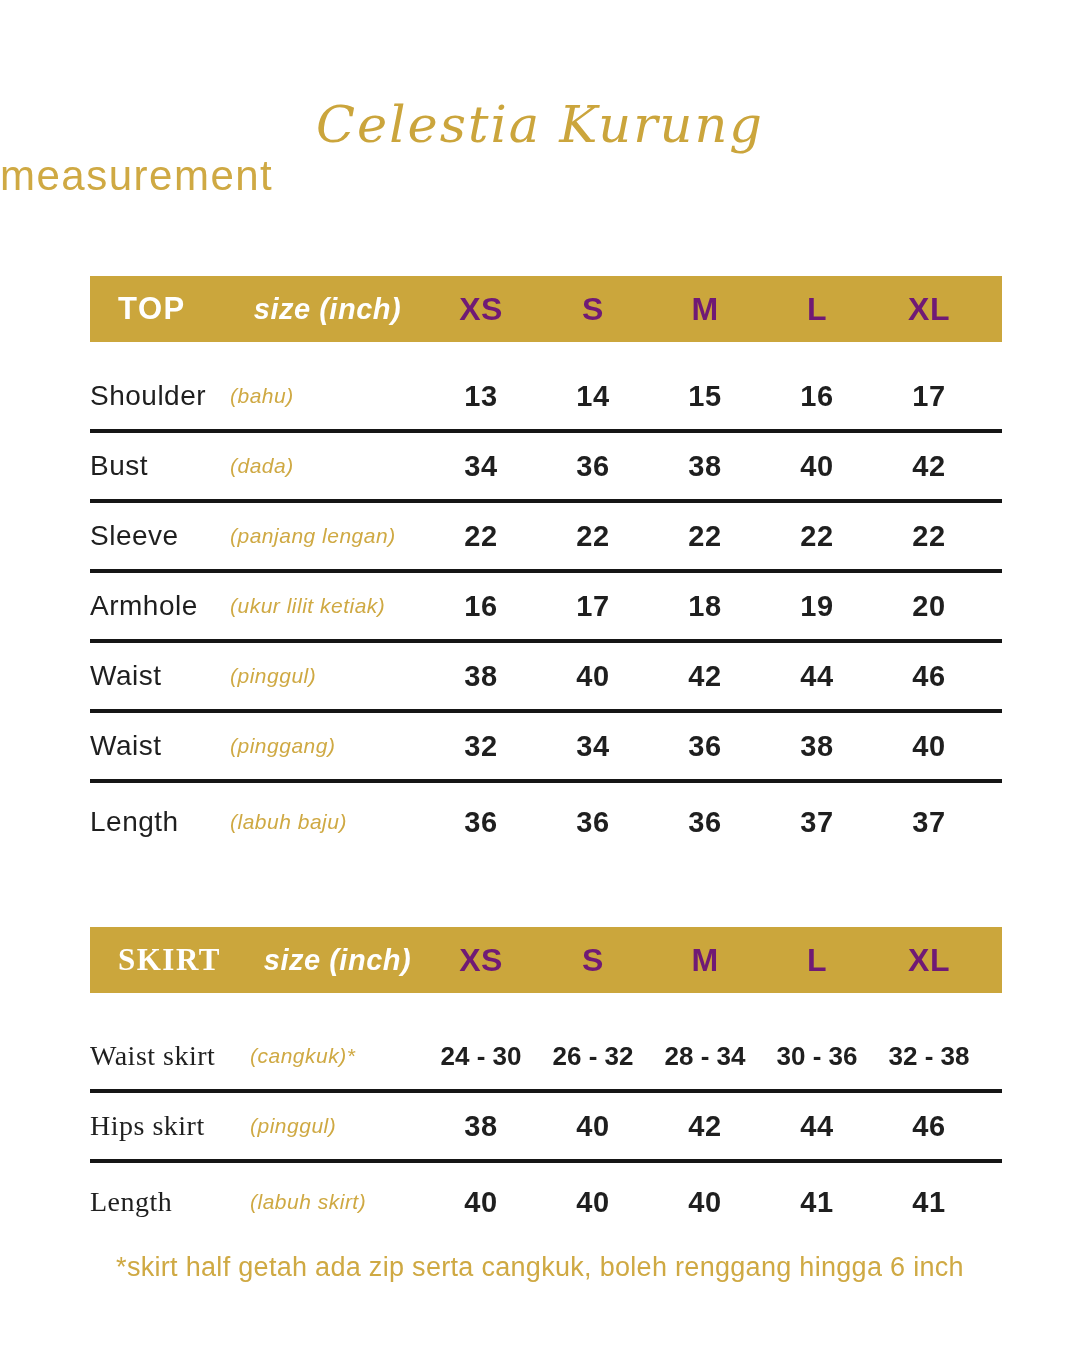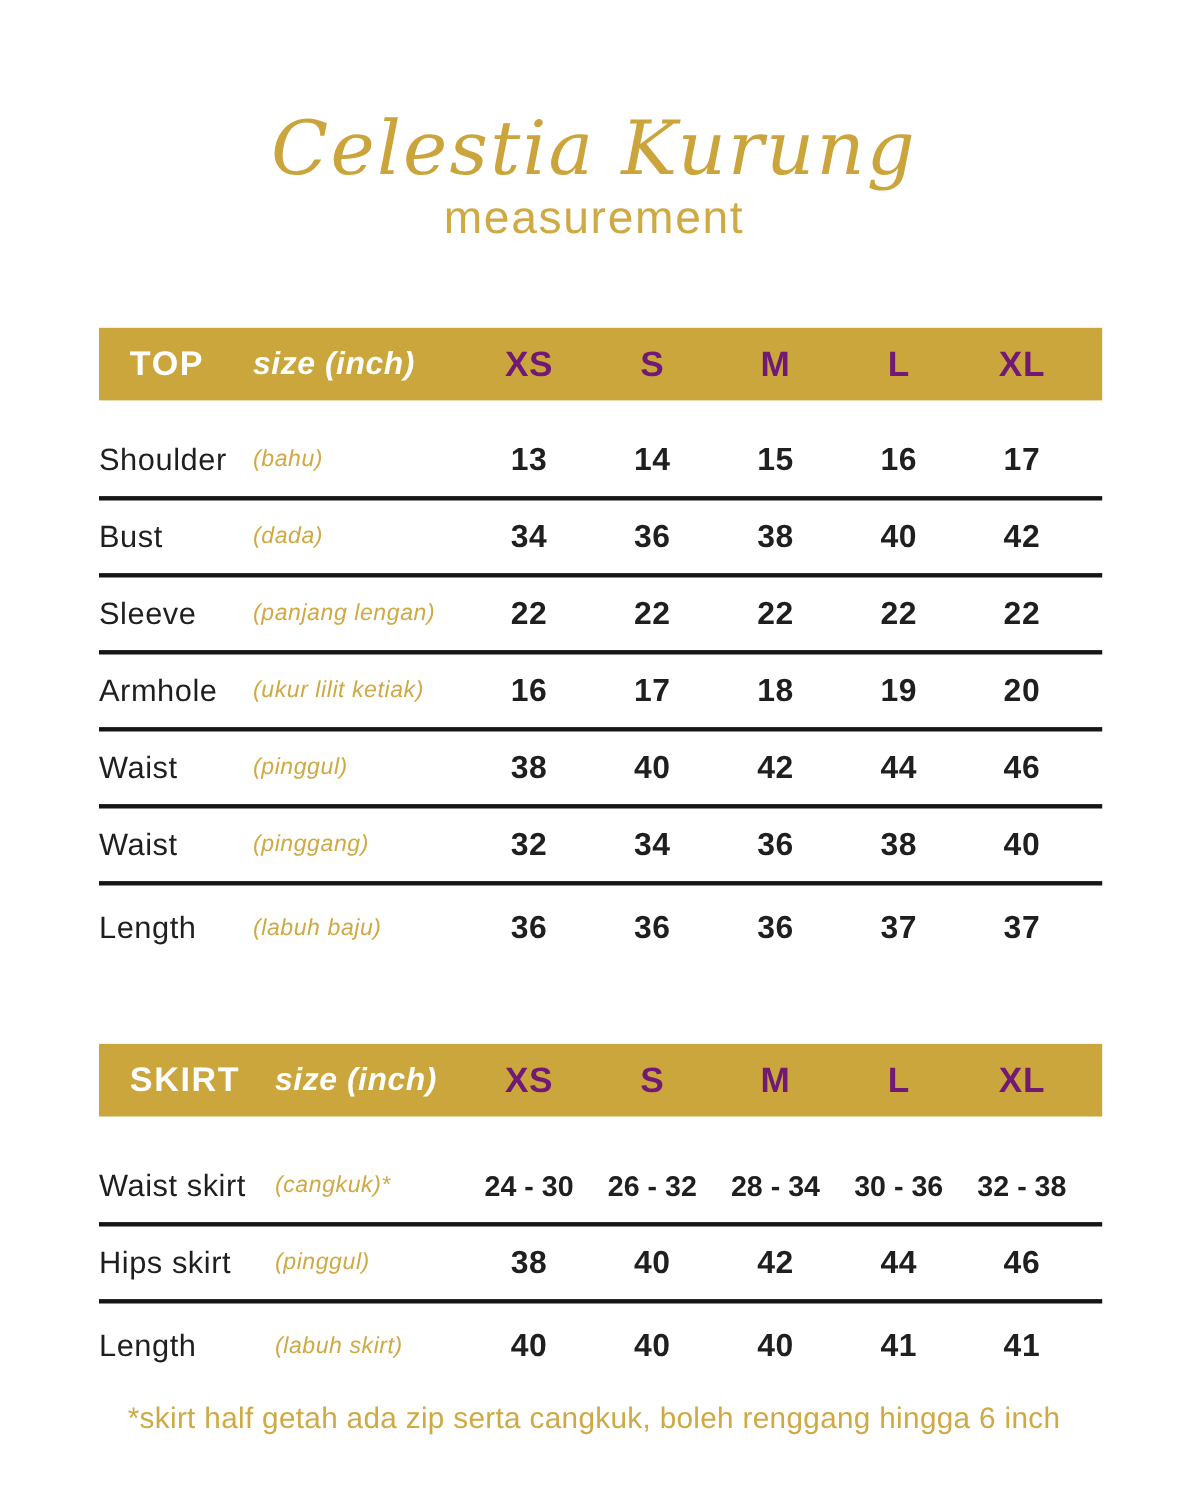--- a/index.html
+++ b/index.html
@@ -13,28 +13,27 @@
     width: 1080px; height: 1350px;
     background: #ffffff;
     overflow: hidden;
   }
   .page-title {
     padding-top: 92px;
     text-align: center;
     font-family: "DejaVu Serif", serif;
     font-style: italic;
     font-weight: 400;
-    font-size: 68px;
+    font-size: 51px;
     line-height: 1.3;
     color: #CBA53C;
     letter-spacing: 2px;
   }
   .page-subtitle {
     margin-top: -6px;
-    text-align: center;
     font-size: 42px;
     line-height: 48px;
     letter-spacing: 1.5px;
     color: #CFA943;
   }
   .twrap { margin-left: 90px; width: 912px; }
   .twrap.top-table { margin-top: 76px; }
   .twrap.skirt-table { margin-top: 66px; }
 
   .band {
@@ -48,20 +47,21 @@
     padding-left: 28px;
     font-weight: bold;
     font-size: 31px;
     letter-spacing: 1.5px;
     color: #ffffff;
   }
   .band .c-sub {
     font-weight: bold;
     font-style: italic;
     font-size: 29px;
+    text-align: center;
     color: #ffffff;
   }
   .band .c-val {
     font-weight: bold;
     font-size: 32px;
     color: #701a75;
   }
 
   .rows.top-rows { margin-top: 21px; }
   .rows.skirt-rows { margin-top: 30px; }
@@ -86,21 +86,21 @@
   }
   .c-val {
     width: 112px;
     text-align: center;
     font-size: 29px;
     font-weight: bold;
     color: #1F1F1F;
     letter-spacing: 0.5px;
     white-space: nowrap;
   }
-  .skirt-table .c-label { width: 160px; }
+  .skirt-table .c-label { width: 160px; font-family: Liberation Serif, serif; }
   .skirt-table .c-sub { width: 175px; }
   .row.ranges .c-val { font-size: 26px; letter-spacing: 0; }
 
   .footnote {
     margin-top: 6px;
     text-align: center;
     font-size: 27px;
     line-height: 40px;
     letter-spacing: 0.3px;
     color: #CFA943;

